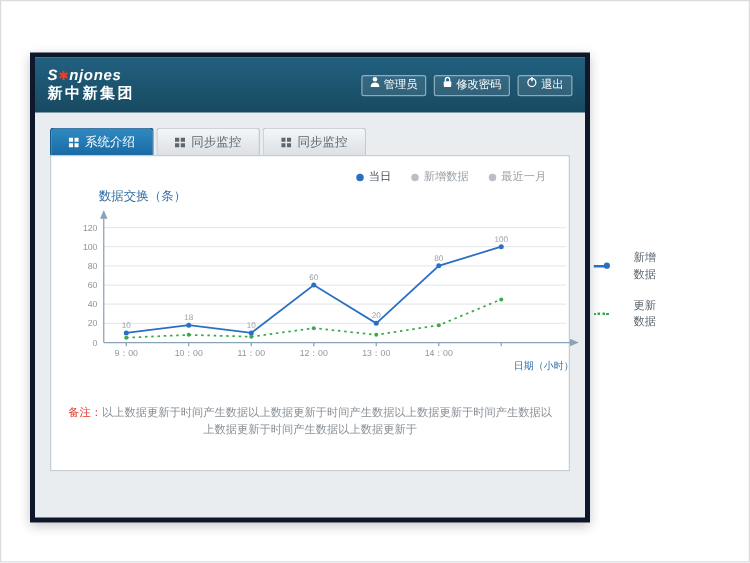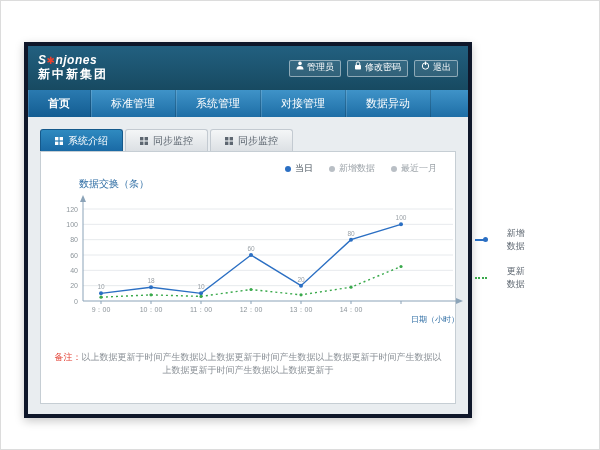--- a/index.html
+++ b/index.html
@@ -100,27 +100,20 @@
             <svg width="9" height="9" viewBox="0 0 9 9">
                 <circle cx="4.5" cy="5" r="3.2" fill="none" stroke="#fff" stroke-width="1"></circle>
                 <line x1="4.5" y1="0.5" x2="4.5" y2="4" stroke="#fff" stroke-width="1.2"></line>
               </svg>
           </span>
           <span>退出</span>
         </div>
       </div>
     </div>
 
-    <div class="nav">
-      <div class="nav-item active">首页</div>
-      <div class="nav-item">标准管理</div>
-      <div class="nav-item">系统管理</div>
-      <div class="nav-item">对接管理</div>
-      <div class="nav-item">数据异动</div>
-    </div>
 
     <div class="content">
       <div class="tabs">
         <div class="tab active">
           <span>
             <svg width="8" height="8" viewBox="0 0 8 8">
                 <rect x="0" y="0" width="3.4" height="3.4" fill="currentColor"></rect>
                 <rect x="4.6" y="0" width="3.4" height="3.4" fill="currentColor"></rect>
                 <rect x="0" y="4.6" width="3.4" height="3.4" fill="currentColor"></rect>
                 <rect x="4.6" y="4.6" width="3.4" height="3.4" fill="currentColor"></rect>

